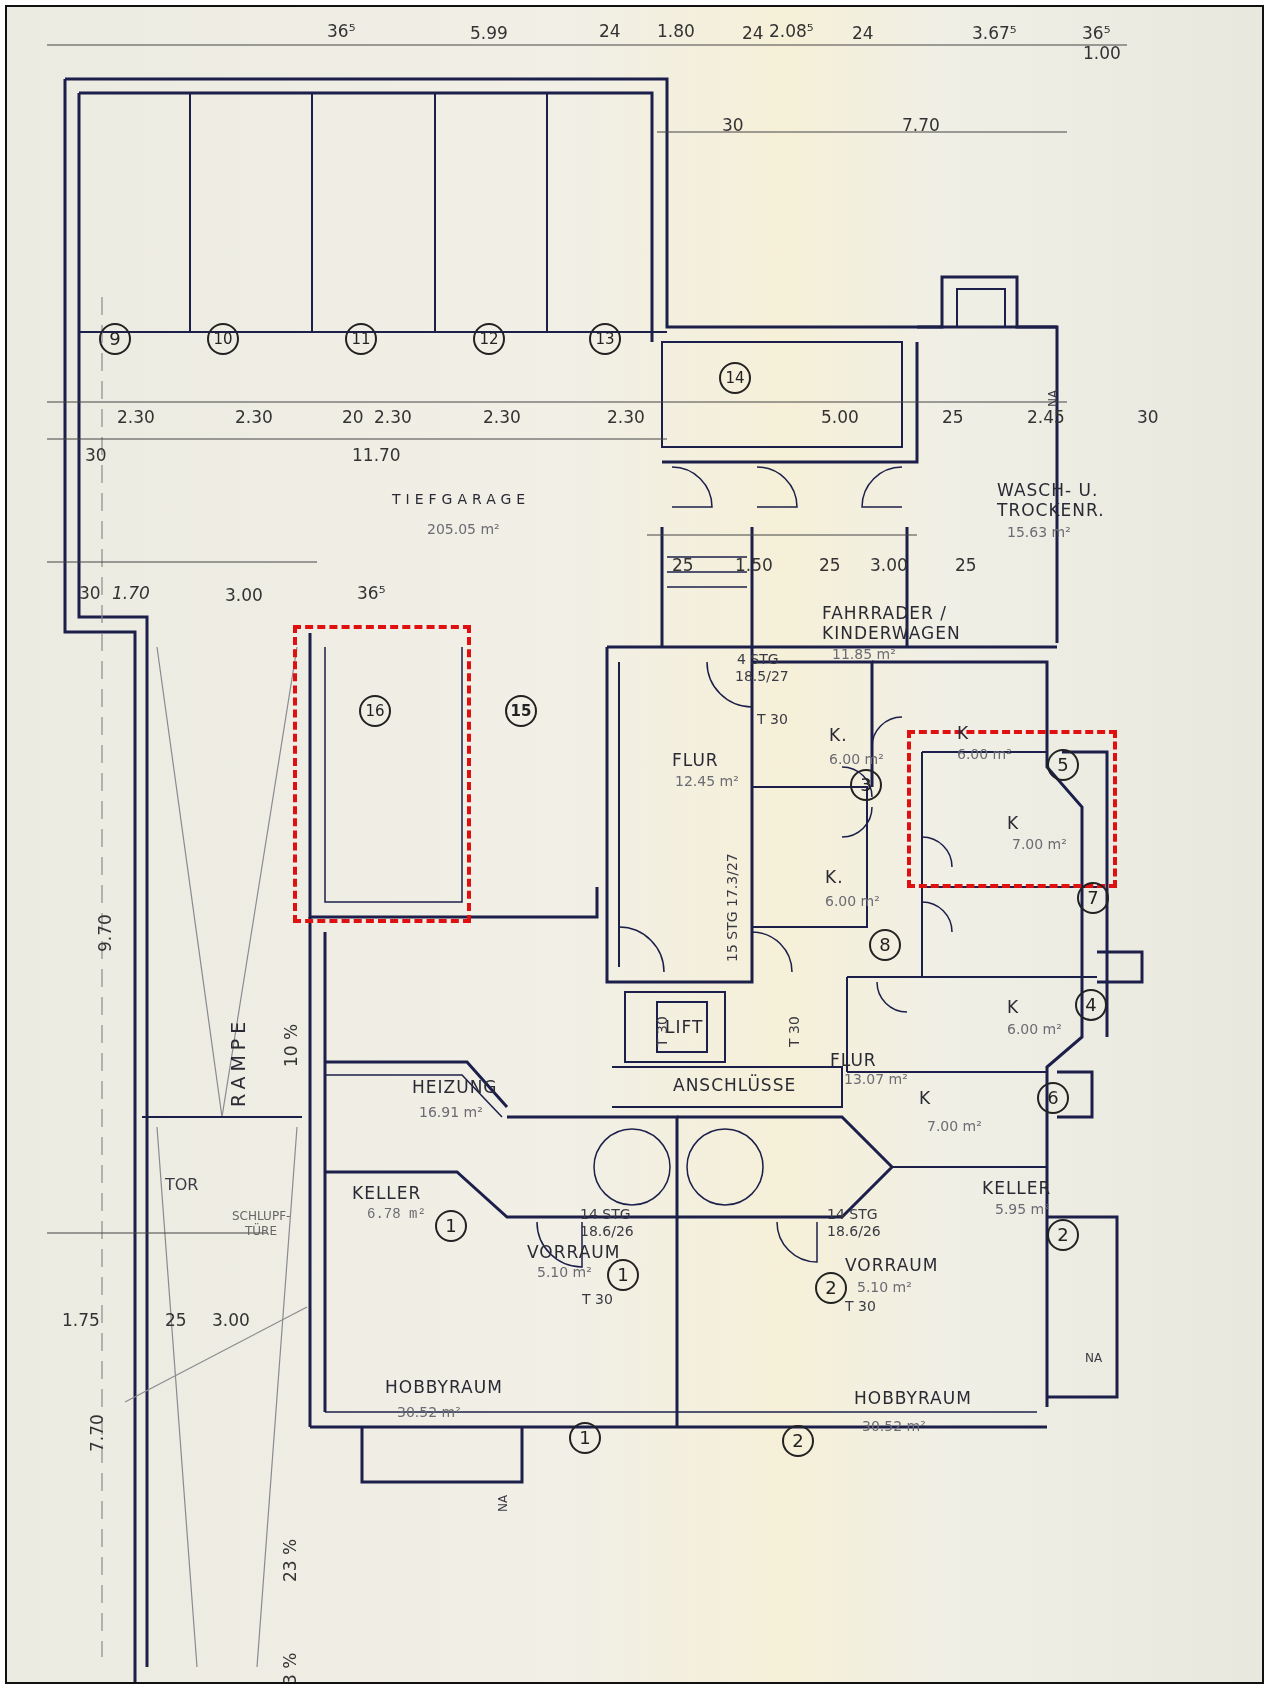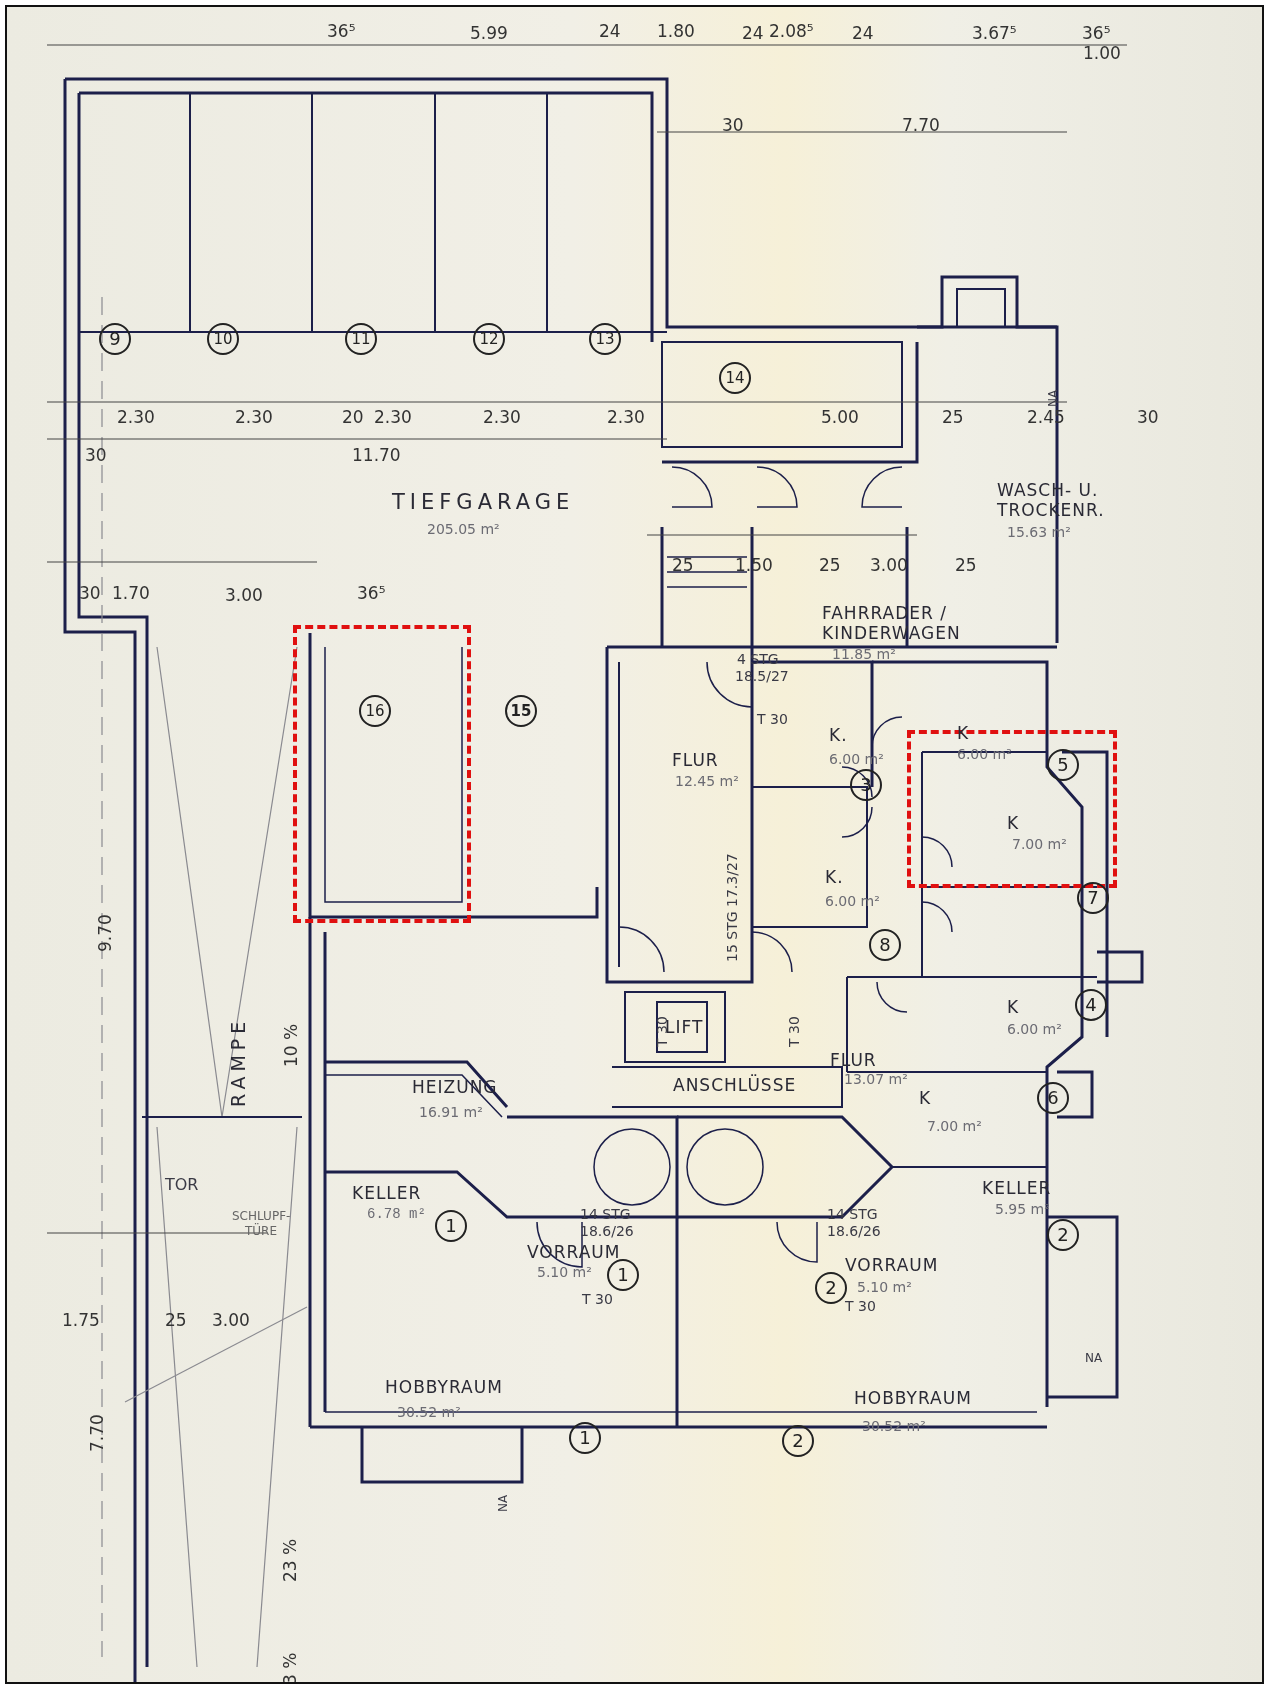--- a/index.html
+++ b/index.html
@@ -3,21 +3,21 @@
 <meta charset="utf-8">
 <style>
   html,body{margin:0;padding:0;}
   body{width:1269px;height:1689px;background:#fff;font-family:"DejaVu Sans",sans-serif;position:relative;overflow:hidden;}
   .frame{position:absolute;left:5px;top:5px;width:1259px;height:1679px;border:2px solid #111;box-sizing:border-box;
     background:linear-gradient(90deg,#ecebe1 0%,#f1efe6 45%,#f6f0d8 62%,#f0efe6 75%,#e9e8de 100%);overflow:hidden;}
   svg.plan{position:absolute;left:0;top:0;}
   .lbl{position:absolute;color:#2b2b35;font-family:"DejaVu Sans",sans-serif;white-space:nowrap;line-height:1;}
   .dim{font-size:17px;color:#333;}
   .room{font-size:17px;letter-spacing:1px;color:#2a2a35;}
-  .big{font-size:21px;letter-spacing:5px;}
+  .big{font-size:14px;letter-spacing:5px;}
   .area{font-size:14px;color:#6b6b73;}
   .small{font-size:14px;color:#3a3a45;}
   .circ{position:absolute;width:28px;height:28px;border:2px solid #222;border-radius:50%;font-size:18px;line-height:28px;text-align:center;color:#222;box-sizing:content-box;}
   .vert{transform:rotate(-90deg);transform-origin:left top;}
   .hl{position:absolute;border:4px dashed #e01010;box-sizing:border-box;}
 </style>
 </head>
 <body>
 
 <div class="frame">
@@ -146,21 +146,21 @@
   <span class="lbl dim" style="left:367px;top:402px;">2.30</span>
   <span class="lbl dim" style="left:476px;top:402px;">2.30</span>
   <span class="lbl dim" style="left:600px;top:402px;">2.30</span>
   <span class="lbl dim" style="left:814px;top:402px;">5.00</span>
   <span class="lbl dim" style="left:935px;top:402px;">25</span>
   <span class="lbl dim" style="left:1020px;top:402px;">2.45</span>
   <span class="lbl dim" style="left:1130px;top:402px;">30</span>
   <span class="lbl dim" style="left:78px;top:440px;">30</span>
   <span class="lbl dim" style="left:345px;top:440px;">11.70</span>
   <span class="lbl dim" style="left:72px;top:578px;">30</span>
-  <span class="lbl dim" style="left:105px;top:578px;">1.70</span>
+  <span class="lbl dim" style="left:105px;top:578px;font-style:italic;">1.70</span>
   <span class="lbl dim" style="left:218px;top:580px;">3.00</span>
   <span class="lbl dim" style="left:350px;top:578px;">36⁵</span>
 
   <span class="lbl room big" style="left:385px;top:485px;">TIEFGARAGE</span>
   <span class="lbl area" style="left:420px;top:515px;">205.05 m²</span>
 
   <span class="lbl room" style="left:990px;top:475px;">WASCH- U.</span>
   <span class="lbl room" style="left:990px;top:495px;">TROCKENR.</span>
   <span class="lbl area" style="left:1000px;top:518px;">15.63 m²</span>
 

